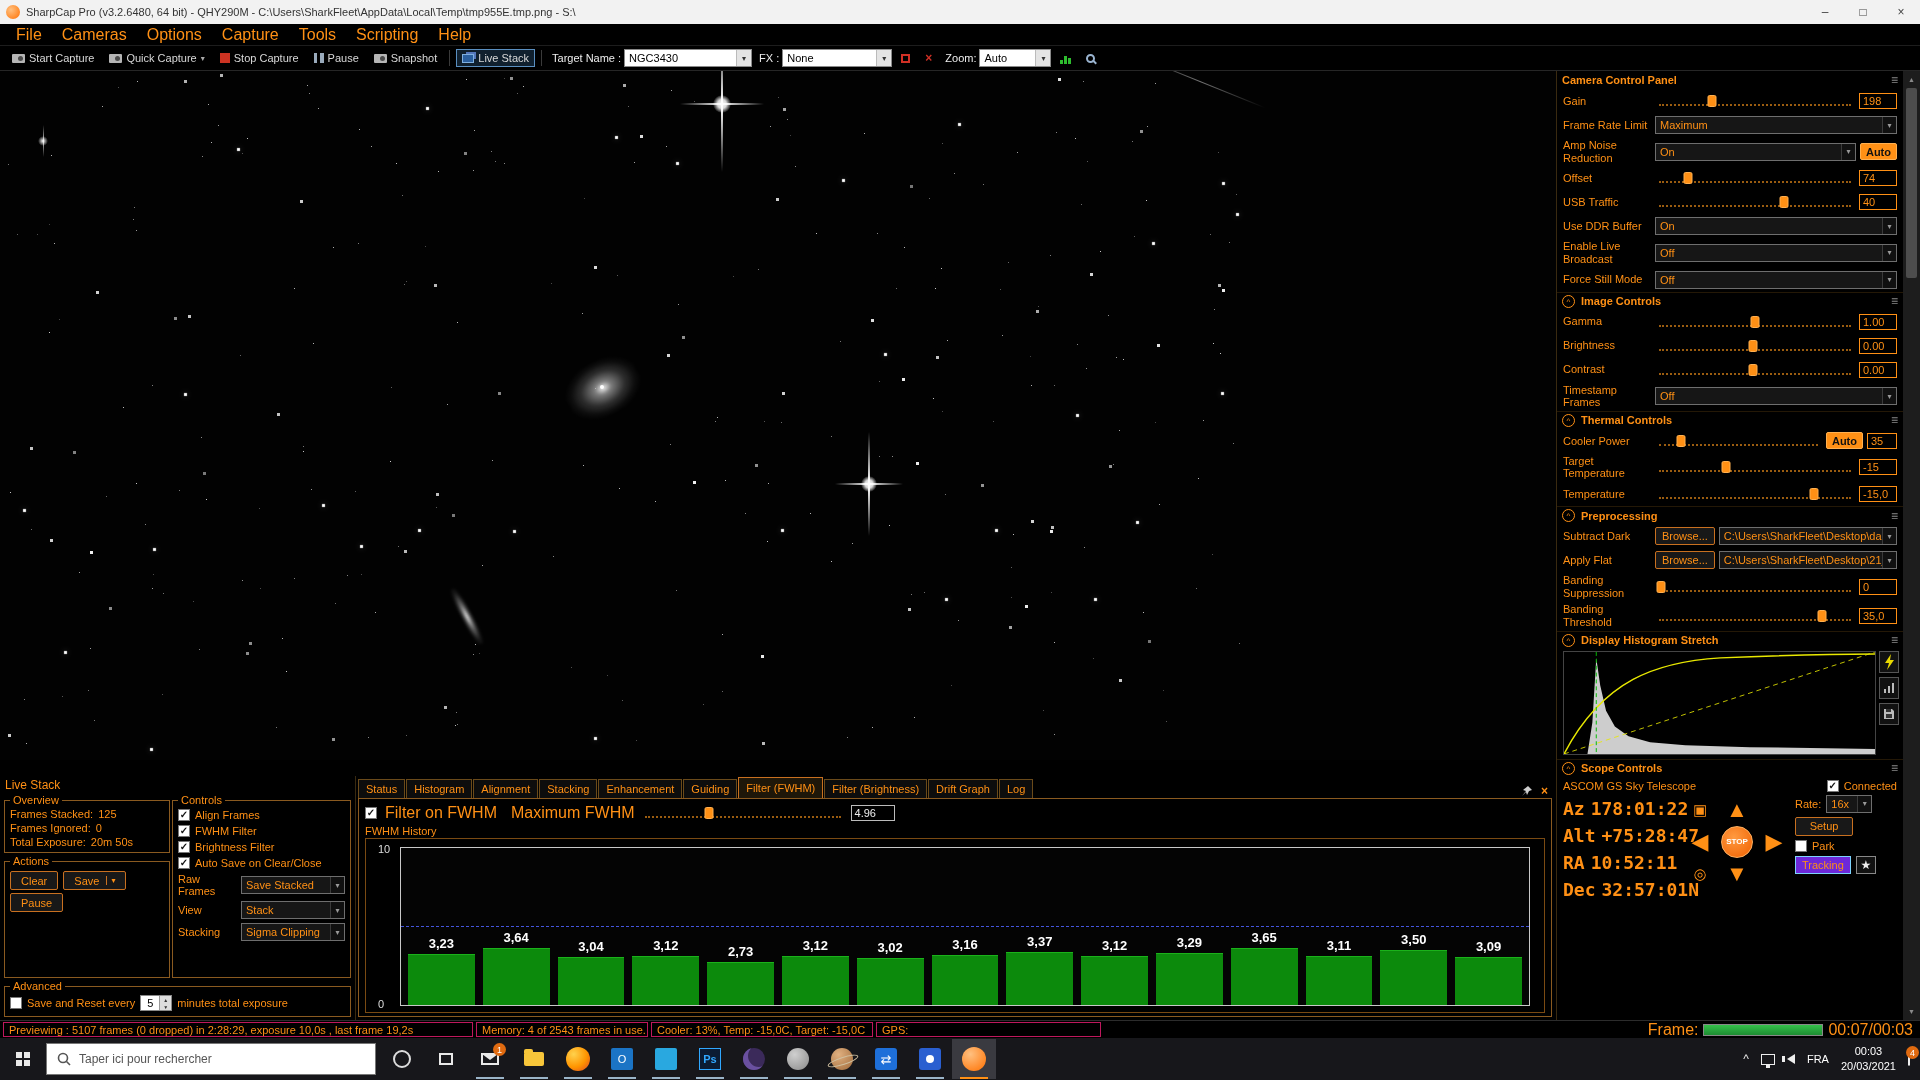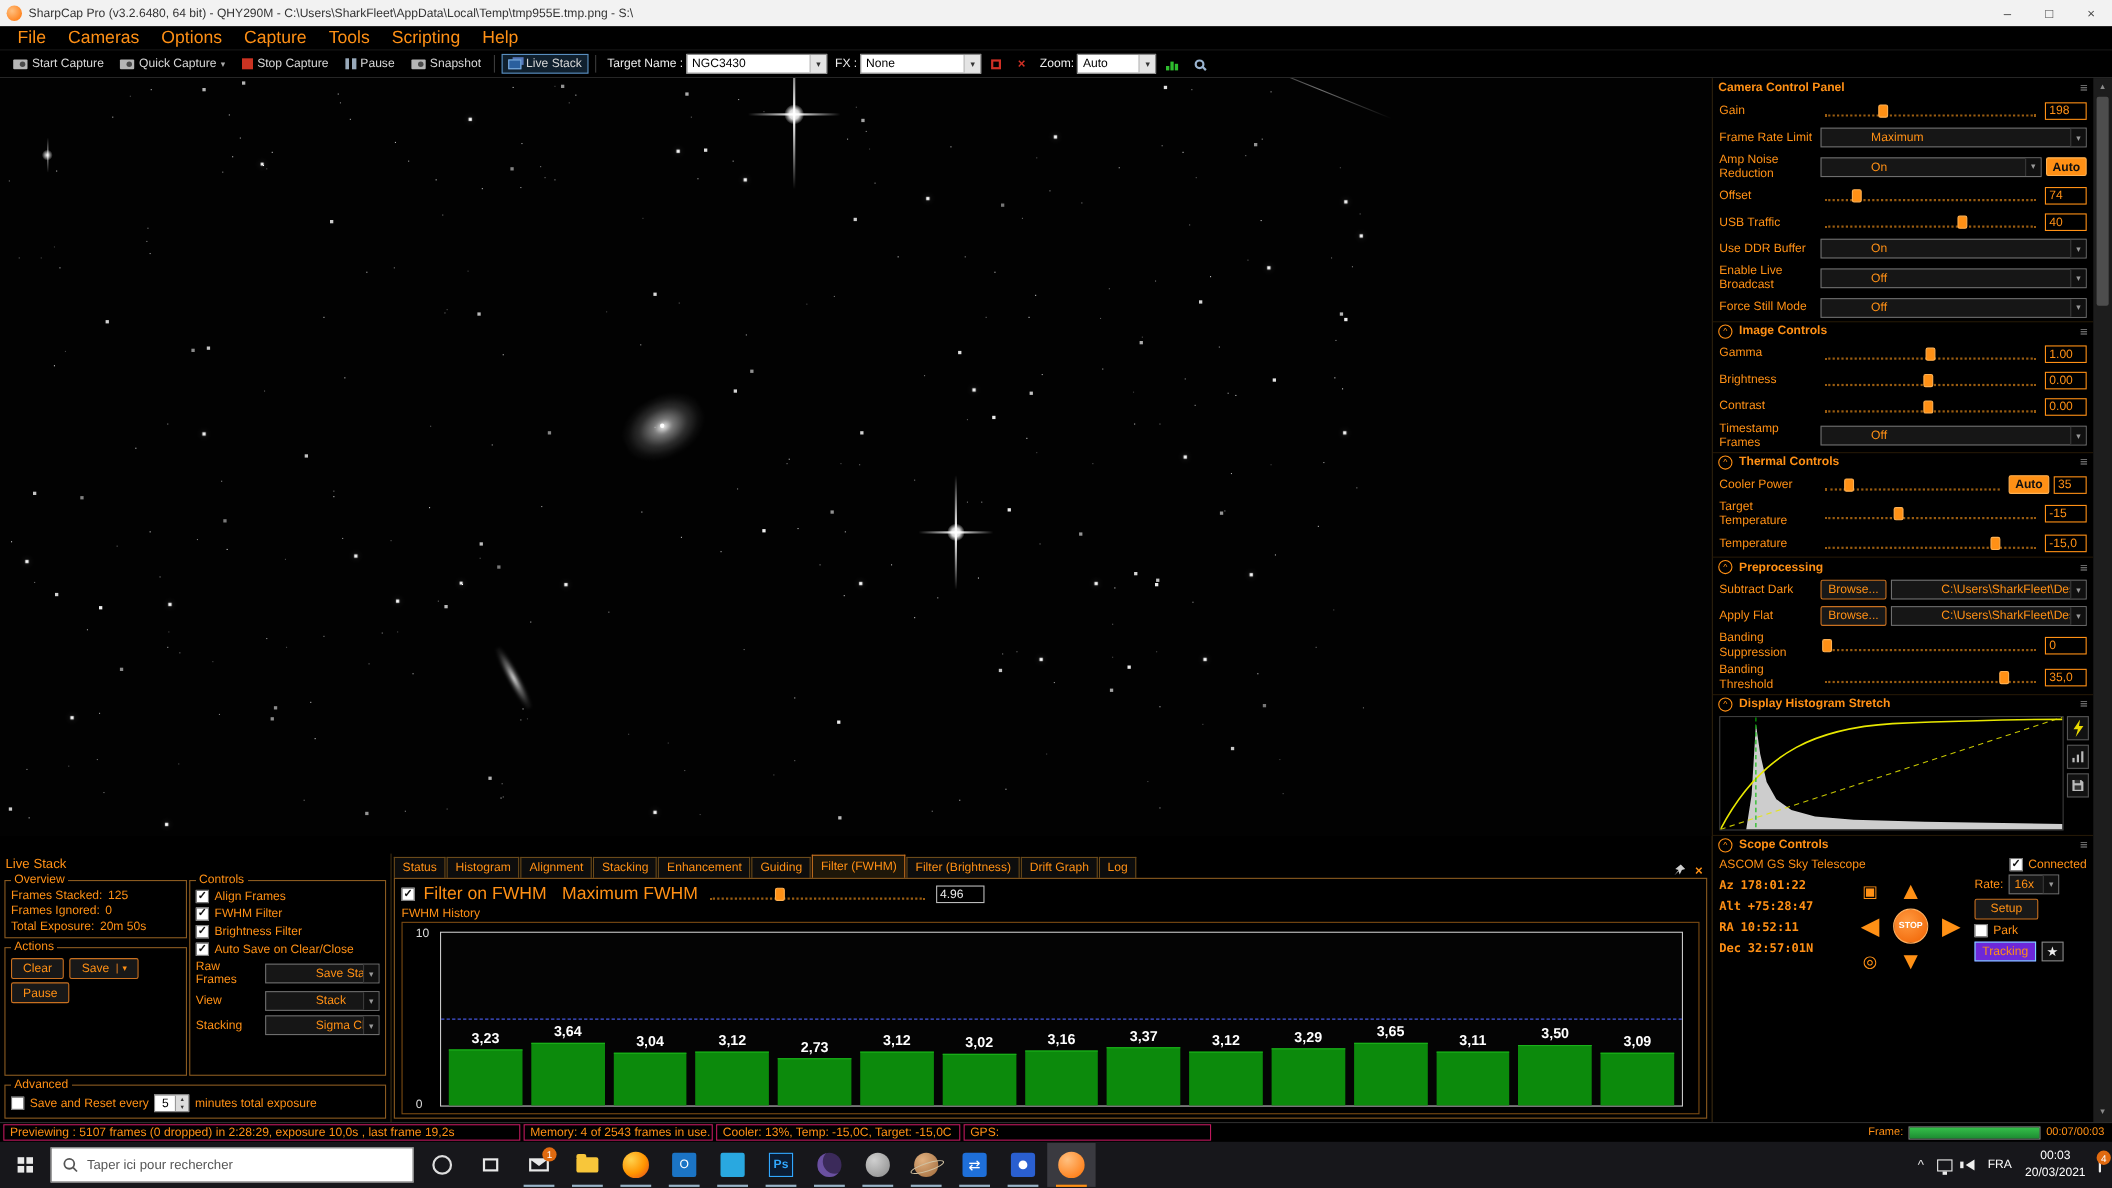--- a/index.html
+++ b/index.html
@@ -56,21 +56,21 @@
 .btnrow{display:flex;gap:5px;margin:3px 0;}
 .splitarr{border-left:1px solid #c87020;margin-left:7px;padding-left:4px;font-size:8px;color:#ff9015;}
 .cb{width:12px;height:12px;background:#fff;border:1px solid #777;display:inline-flex;align-items:center;justify-content:center;flex:none;}
 .cb.checked::after{content:"✓";color:#111;font-size:10px;font-weight:bold;line-height:1;}
 .cbrow{display:flex;align-items:center;gap:5px;padding:2px 0;white-space:nowrap;}
 .ddrow{display:flex;align-items:center;gap:5px;padding:2px 0;}
 .ddrow .k{width:58px;flex:none;}
 .dd{height:18px;background:#161616;border:1px solid #6e6e6e;display:flex;align-items:center;color:#ff9015;font-size:11px;min-width:0;}
 .dd .val{padding:0 4px;flex:1;white-space:nowrap;overflow:hidden;}
 .dd .arr{width:14px;height:100%;flex:none;display:flex;align-items:center;justify-content:center;color:#999;font-size:8px;border-left:1px solid #3a3a3a;background:#101010;}
-.dd.grow{flex:1;padding-left:41px;}
+.dd.grow{flex:1;}
 .spin{display:inline-flex;border:1px solid #888;background:#fff;color:#000;height:16px;flex:none;}
 .spin .num{width:18px;text-align:center;font-size:11px;line-height:14px;}
 .spin .ud{width:12px;display:flex;flex-direction:column;border-left:1px solid #999;background:#ddd;}
 .spin .ud i{flex:1;display:flex;align-items:center;justify-content:center;font-size:5px;color:#333;font-style:normal;}
 
 #tabpanel{flex:1;display:flex;flex-direction:column;padding:1px 4px 3px 2px;min-width:0;min-height:0;}
 #tabstrip{display:flex;align-items:flex-end;height:21px;flex:none;}
 .tab{display:inline-flex;align-items:center;height:19px;padding:0 7px;border:1px solid #6a4a1a;border-bottom:none;background:#0d0d0d;color:#ff9015;font-size:11px;margin-right:1px;white-space:nowrap;}
 .tab.active{background:#1e1709;border-color:#c87020;height:21px;}
 #strip-icons{margin-left:auto;display:flex;align-items:center;gap:8px;padding:0 4px;}
@@ -102,42 +102,42 @@
 .browse{height:18px;padding:0 6px;flex:none;margin-right:4px;}
 
 #dhs-body{display:flex;padding:2px 4px 4px 6px;gap:3px;}
 #histsvg{border:1px solid #444;background:#000;flex:1;height:104px;}
 #dhs-tools{display:flex;flex-direction:column;gap:4px;}
 .dhstool{width:20px;height:22px;border:1px solid #555;background:#111;display:flex;align-items:center;justify-content:center;}
 
 #scope-body{padding:2px 6px 4px 6px;color:#ff9015;}
 #scope-row1{display:flex;align-items:center;gap:5px;padding:1px 0 3px 0;}
 #scope-main{display:flex;gap:6px;}
-#coords{width:116px;flex:none;font-family:"DejaVu Sans Mono",monospace;font-size:11px;font-weight:bold;display:flex;flex-direction:column;gap:6px;padding-top:3px;}
+#coords{width:116px;flex:none;font-family:"DejaVu Sans Mono",monospace;font-size:18px;font-weight:bold;display:flex;flex-direction:column;gap:6px;padding-top:3px;}
 #coords div{display:flex;gap:6px;white-space:nowrap;}
 #dpad{width:104px;flex:none;display:flex;flex-direction:column;gap:2px;}
 .dprow{display:flex;align-items:center;justify-content:space-between;height:30px;}
 .dp-arrow{color:#ff9015;font-size:22px;line-height:1;width:30px;text-align:center;text-shadow:0 0 2px #000;}
 .dp-ic{color:#ff9015;font-size:15px;width:30px;text-align:center;}
 .dp-sp{width:30px;}
 .stopbtn{width:32px;height:32px;border-radius:50%;background:radial-gradient(circle at 40% 35%,#ff9a40,#f06000);color:#fff;font-size:8px;font-weight:bold;display:flex;align-items:center;justify-content:center;border:1px solid #ffb060;}
 #scope-right{flex:1;display:flex;flex-direction:column;gap:4px;}
 .srow{display:flex;align-items:center;gap:5px;}
 .dd.sm{width:46px;}
 .trackbtn{border:1px solid #7dd3fc;background:#6d28d9;color:#ff9015;padding:1px 6px;height:18px;display:inline-flex;align-items:center;}
 .starbtn{width:20px;height:18px;border:1px solid #888;background:#111;color:#eee;display:inline-flex;align-items:center;justify-content:center;font-size:12px;}
 
 #v-scrollbar{width:17px;flex:none;background:#1d1d1d;display:flex;flex-direction:column;align-items:center;}
 .sb-arrow{height:17px;width:17px;display:flex;align-items:center;justify-content:center;color:#8a8a8a;font-size:7px;flex:none;}
 #sb-thumb{width:11px;height:190px;background:#4d4d4d;border-radius:2px;}
 #sb-fill{flex:1;}
 
 #statusbar{height:18px;flex:none;background:#000;border-top:1px solid #2c2c2c;display:flex;align-items:center;gap:3px;padding:0 3px;}
 .seg{border:1px solid #be185d;height:15px;display:flex;align-items:center;padding:0 5px;color:#ff9015;font-size:11px;white-space:nowrap;overflow:hidden;flex:none;}
-#frame-wrap{margin-left:auto;display:flex;align-items:center;gap:5px;color:#ff9015;font-size:10px;padding-right:4px;}
+#frame-wrap{margin-left:auto;display:flex;align-items:center;gap:5px;color:#ff9015;font-size:16px;padding-right:4px;}
 #frame-bar{width:120px;height:12px;border:1px solid #888;background:#0a0a0a;}
 #frame-fill{height:100%;background:linear-gradient(#35c04a,#1d8c32);}
 
 #taskbar{height:42px;flex:none;background:#17171b;display:flex;align-items:center;}
 #start-btn{width:46px;height:42px;display:flex;align-items:center;justify-content:center;}
 .winlogo{width:6px;height:6px;background:#e8e8e8;box-shadow:8px 0 #e8e8e8,0 8px #e8e8e8,8px 8px #e8e8e8;margin:-8px 8px 0 0;}
 #tb-search{width:330px;height:32px;background:#fff;border:1px solid #777;display:flex;align-items:center;gap:8px;padding:0 10px;margin-right:4px;}
 #tb-search span{color:#555;font-size:12px;}
 .tbi{width:44px;height:40px;display:flex;align-items:center;justify-content:center;position:relative;}
 .tbi.open::after{content:"";position:absolute;bottom:0;left:8px;right:8px;height:2px;background:#9ab4c8;}

